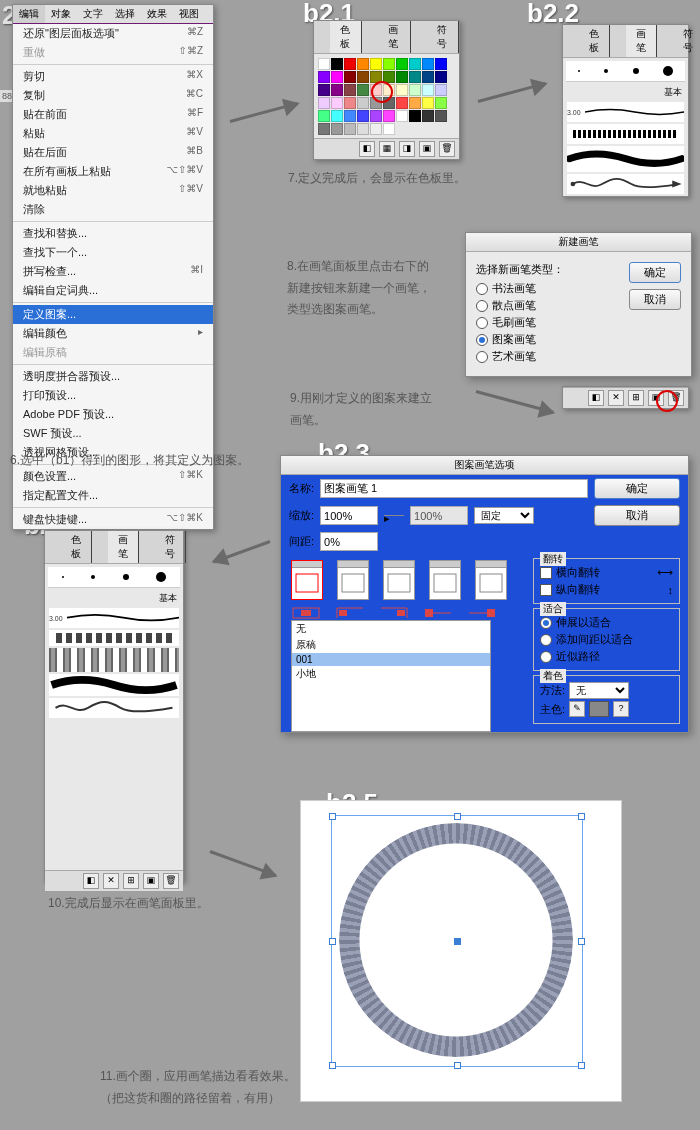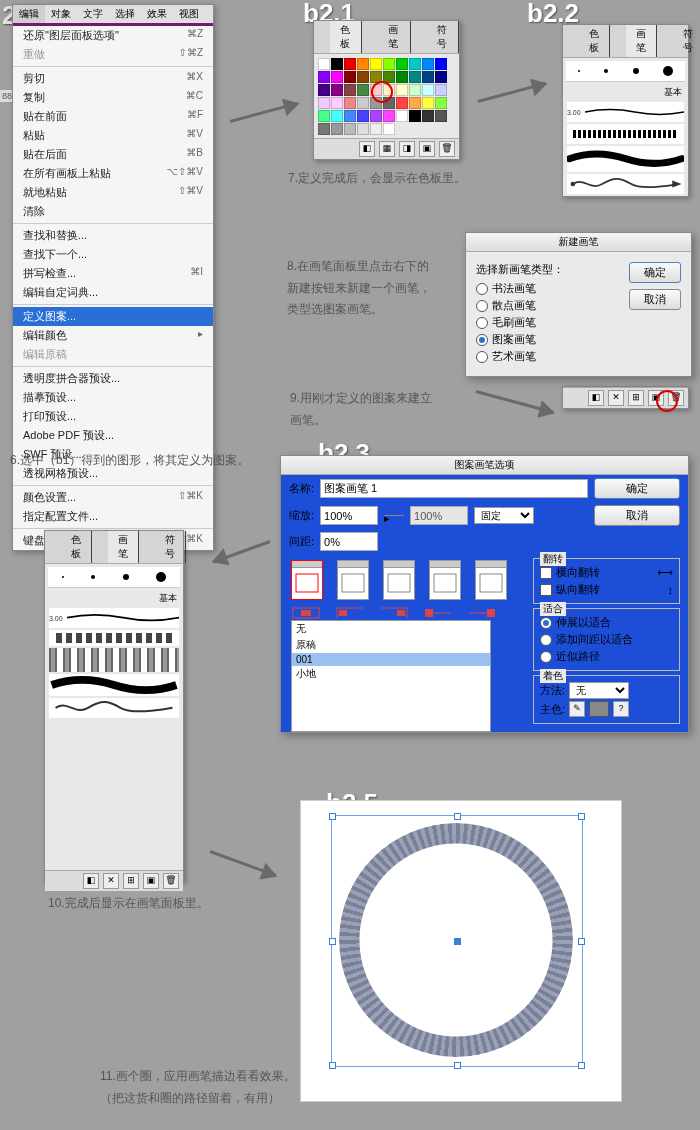--- a/index.html
+++ b/index.html
@@ -31,21 +31,21 @@
   position: absolute;
   left: 12px;
   top: 4px;
   width: 200px;
   background: #f5f5f5;
   border: 1px solid #888;
   box-shadow: 2px 2px 6px rgba(0,0,0,0.3);
 }
 .menu-bar {
   background: #e0e0e0;
-  border-bottom: 3px solid #701a75;
+  border-bottom: 1px solid #701a75;
   display: flex;
   font-size: 10px;
   align-items: center;
 }
 .menu-bar span {
   padding: 2px 6px;
   cursor: default;
 }
 .menu-bar .active {
   background: #cfcfcf;
@@ -432,23 +432,20 @@
   <div class="menu-item">
       <span>编辑颜色</span>
       <span class="shortcut">▸</span>
     </div>
   <div class="menu-item disabled">
       <span>编辑原稿</span>
     </div>
   <div class="menu-sep"></div>
   <div class="menu-item">
       <span>透明度拼合器预设...</span>
-    </div>
-  <div class="menu-item">
-      <span>描摹预设...</span>
     </div>
   <div class="menu-item">
       <span>打印预设...</span>
     </div>
   <div class="menu-item">
       <span>Adobe PDF 预设...</span>
     </div>
   <div class="menu-item">
       <span>SWF 预设...</span>
     </div>

